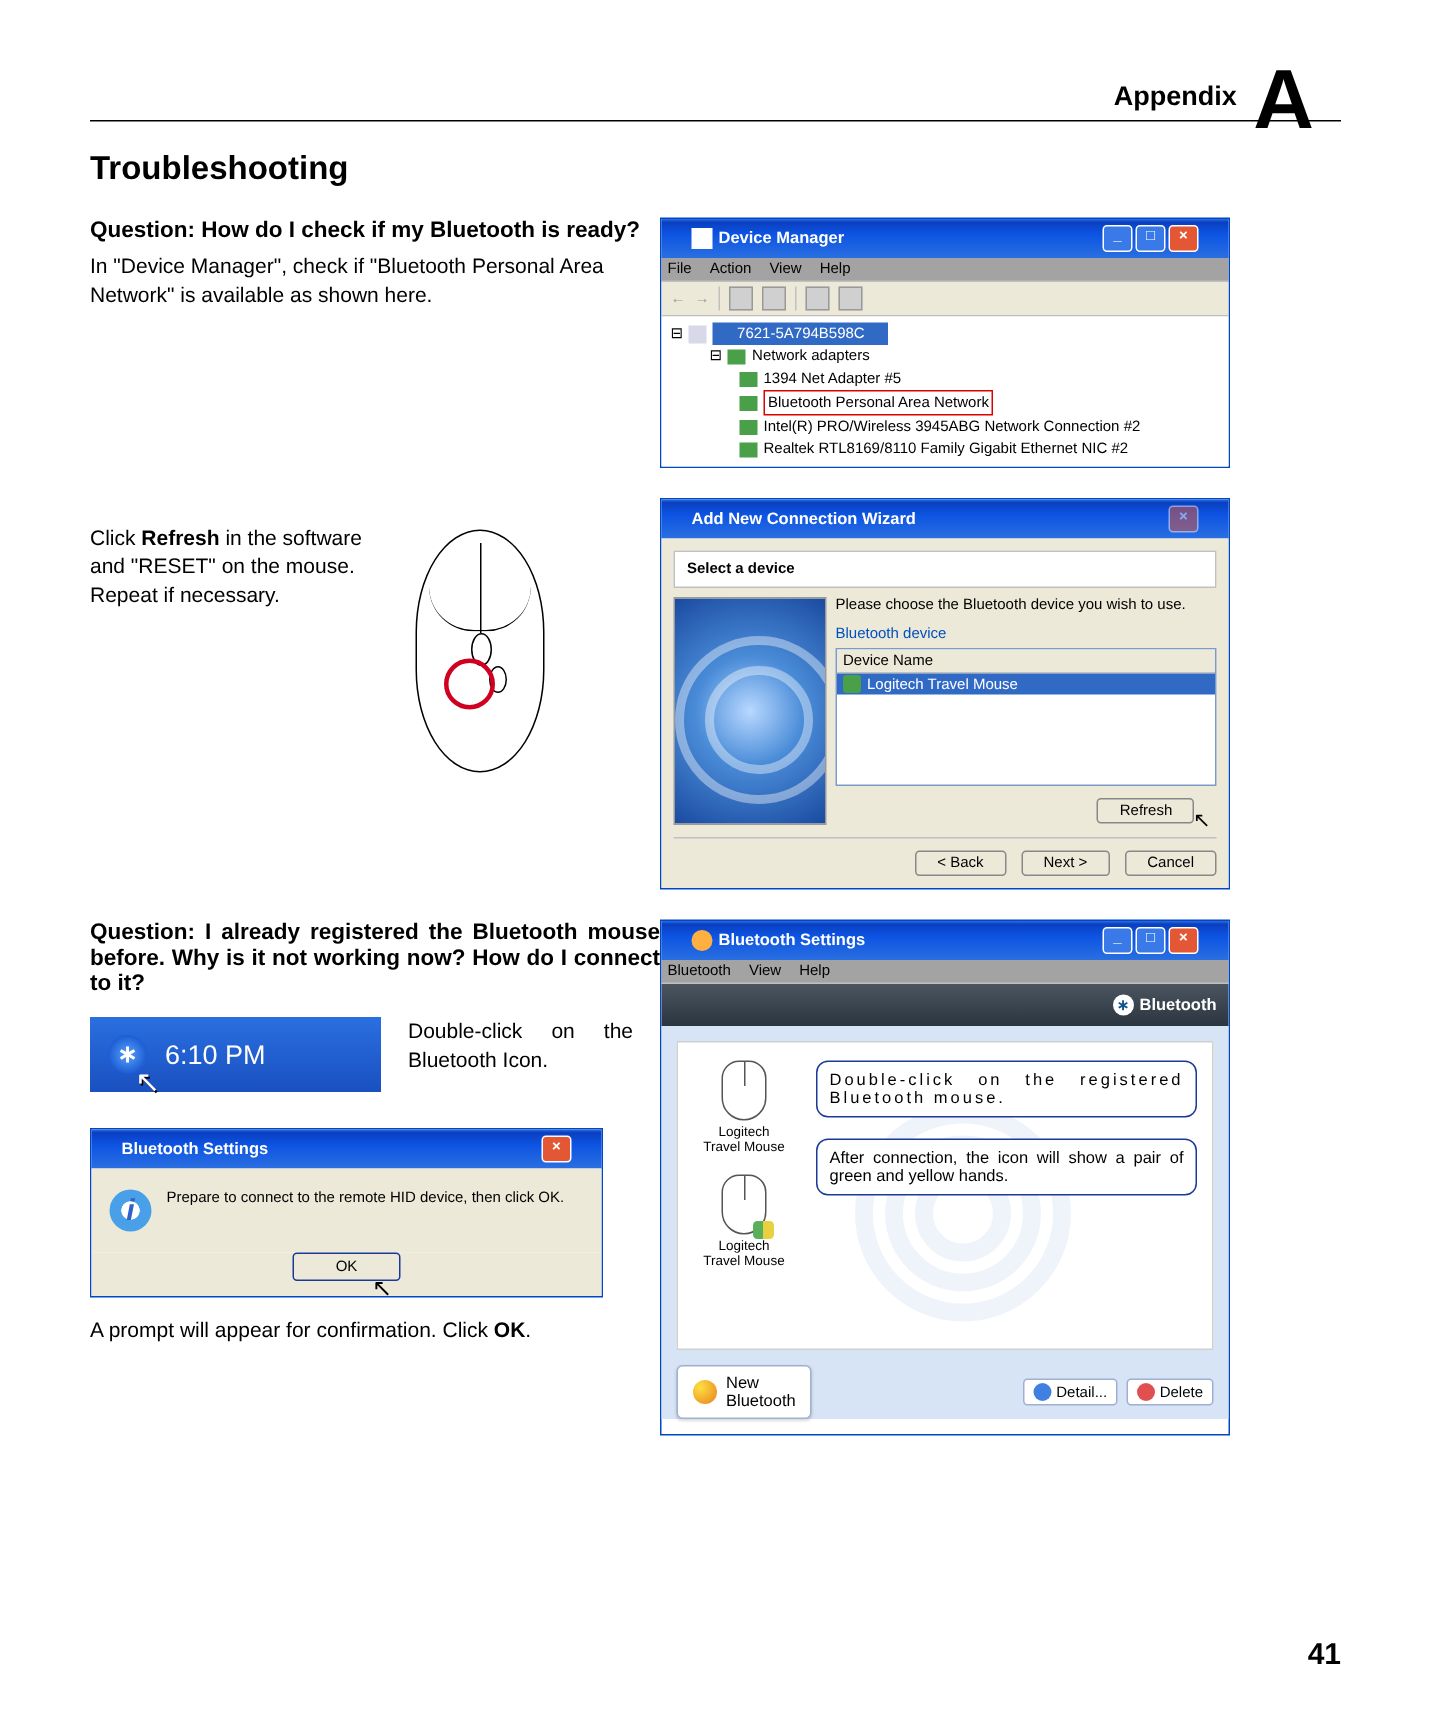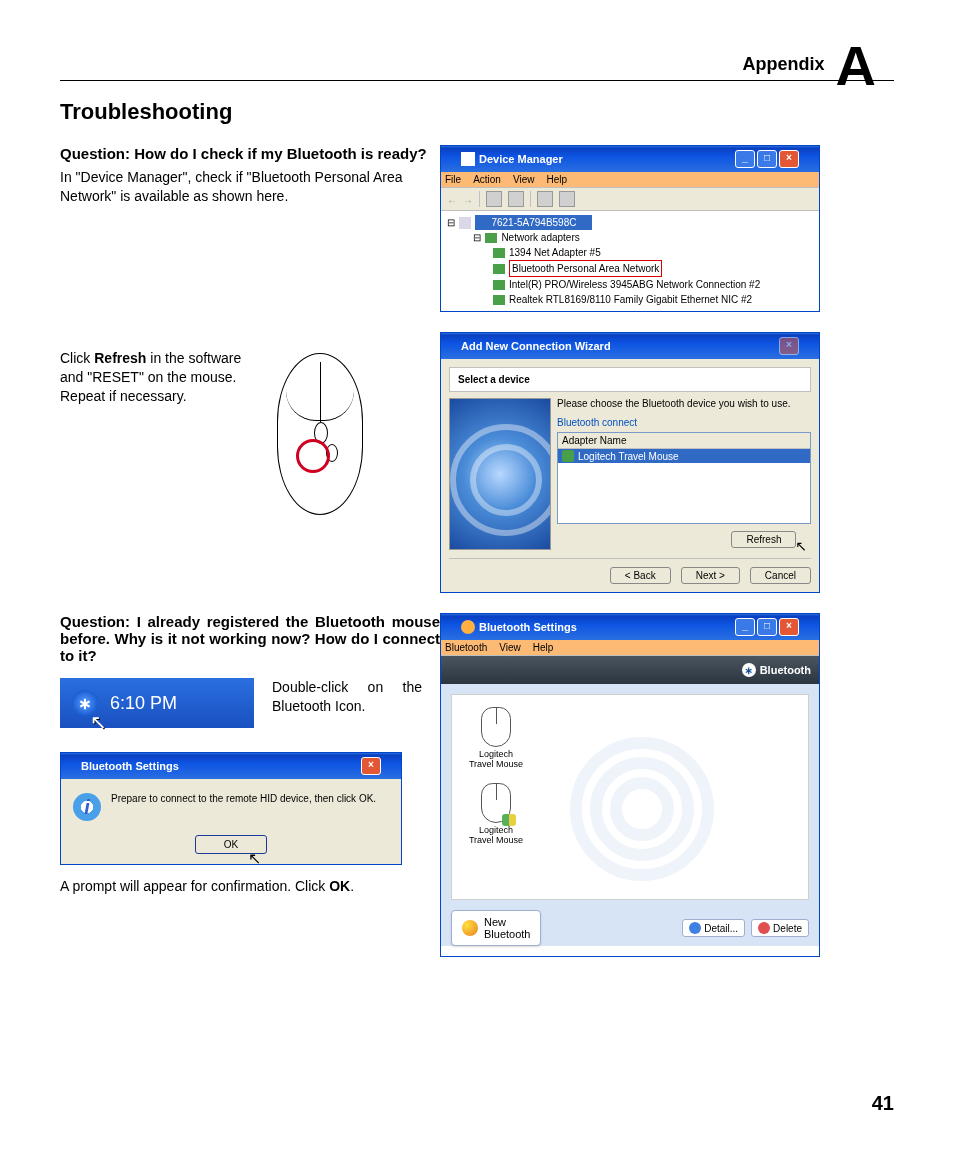--- a/index.html
+++ b/index.html
@@ -97,21 +97,21 @@
     border-radius: 3px;
     font-size: 10px;
     text-align: center;
     line-height: 14px;
     font-weight: bold;
   }
   .xp-btn-min { background: #3a7ae8; color: #fff; }
   .xp-btn-max { background: #3a7ae8; color: #fff; }
   .xp-btn-close { background: #e45735; color: #fff; }
   .xp-menubar {
-    background: #fdba74;
+    background: #a3a3a3;
     border-bottom: 1px solid #c0c0c0;
     padding: 2px 4px;
     display: flex;
     gap: 12px;
     font-size: 10px;
   }
   .xp-toolbar {
     background: #ece9d8;
     border-bottom: 1px solid #c0c0c0;
     padding: 3px 6px;
@@ -577,23 +577,23 @@
           <div class="xp-controls">
             <span class="xp-btn xp-btn-close" style="opacity:.5">×</span>
           </div>
         </div>
         <div class="wizard-body">
           <div class="wizard-head">Select a device</div>
           <div class="wizard-panel">
             <div class="wizard-img"></div>
             <div class="wizard-right">
               <div>Please choose the Bluetooth device you wish to use.</div>
-              <div style="margin-top:8px;color:#0050c0">Bluetooth connect</div>
+              <div style="margin-top:8px;color:#0050c0">Bluetooth device</div>
               <div class="device-list">
-                <div class="dl-header">Adapter Name</div>
+                <div class="dl-header">Device Name</div>
                 <div class="dl-row">
                   <span style="width:12px;height:12px;background:#49a049;border-radius:2px"></span>
                   <span>Logitech Travel Mouse</span>
                 </div>
               </div>
               <div class="wizard-refresh">
                 <span class="xp-button">Refresh</span>
                 <span style="position:relative;left:-4px;top:8px;font-size:14px">↖</span>
               </div>
             </div>
@@ -682,20 +682,24 @@
 Travel Mouse</div>
               </div>
               <div class="bts-dev">
                 <div class="mouse-shape">
                   <div class="hands-badge"></div>
                 </div>
                 <div style="white-space:pre-line">Logitech
 Travel Mouse</div>
               </div>
             </div>
+            <div class="bts-notes">
+              <div class="note-box" style="letter-spacing:2px">Double-click on the registered Bluetooth mouse.</div>
+              <div class="note-box">After connection, the icon will show a pair of green and yellow hands.</div>
+            </div>
           </div>
           <div class="bts-footer">
             <div class="newconn-btn">
               <span class="star-icon"></span>
               <span style="white-space:pre-line">New
 Bluetooth</span>
             </div>
             <div style="display:flex;gap:6px">
               <span class="small-btn">
                 <span class="icn" style="background:#4080e0"></span>

